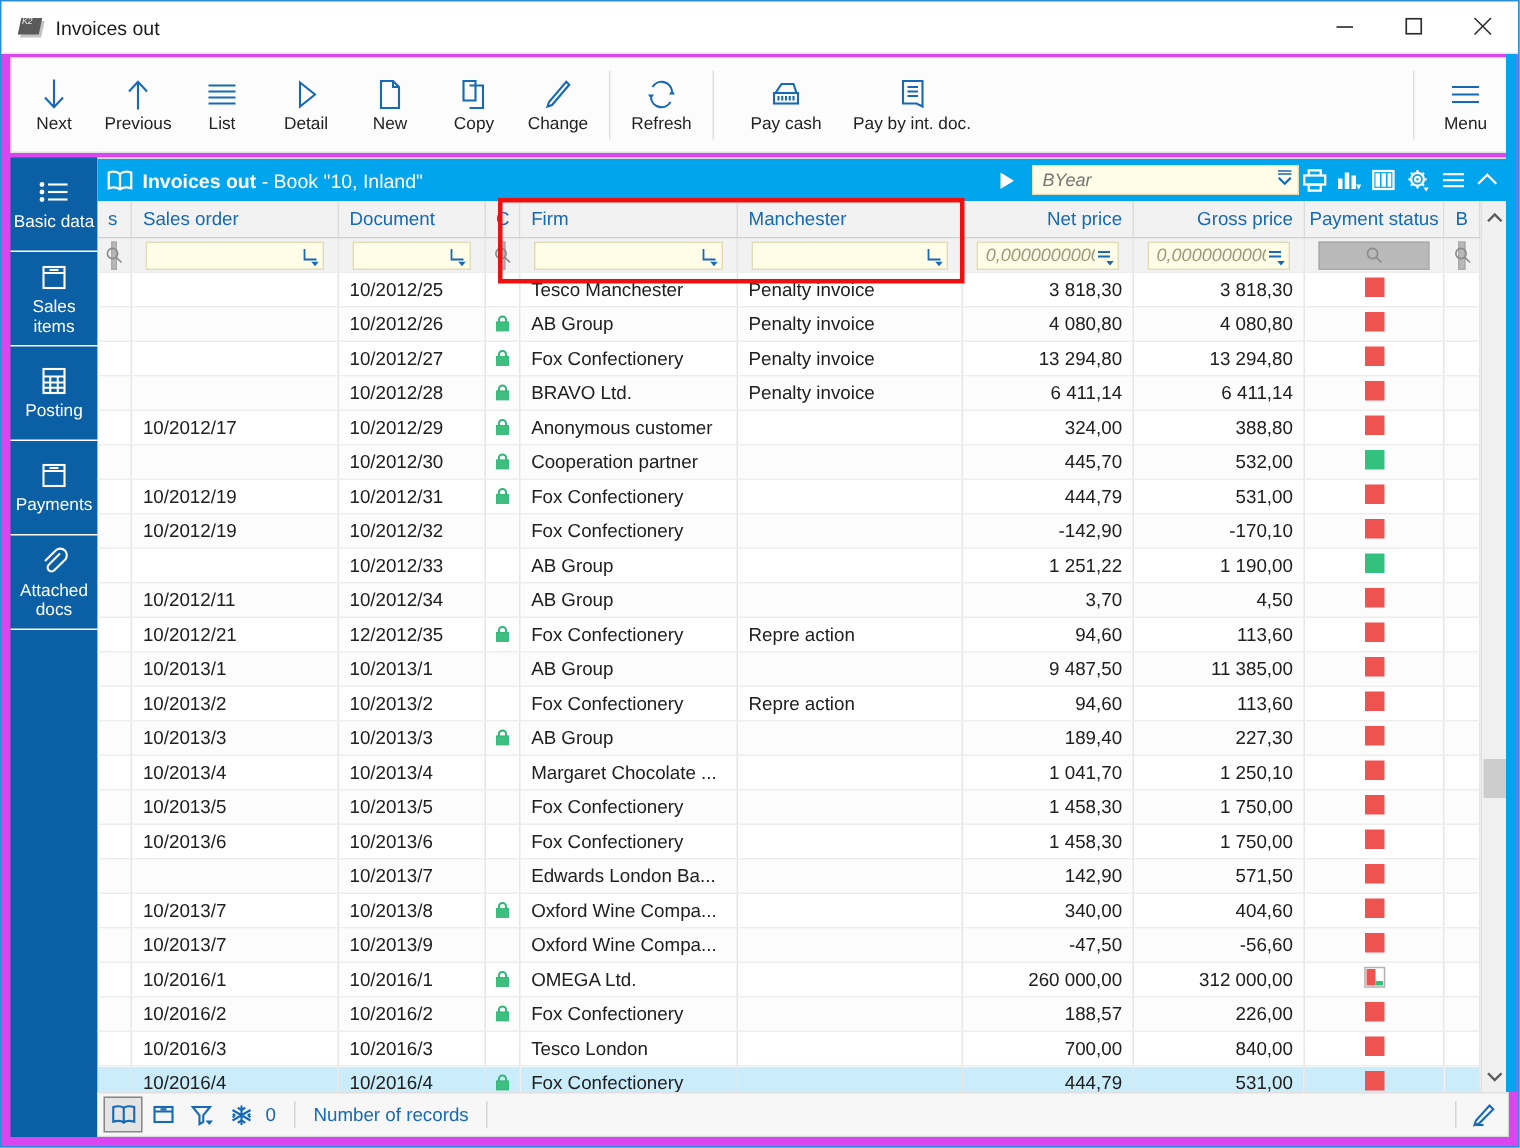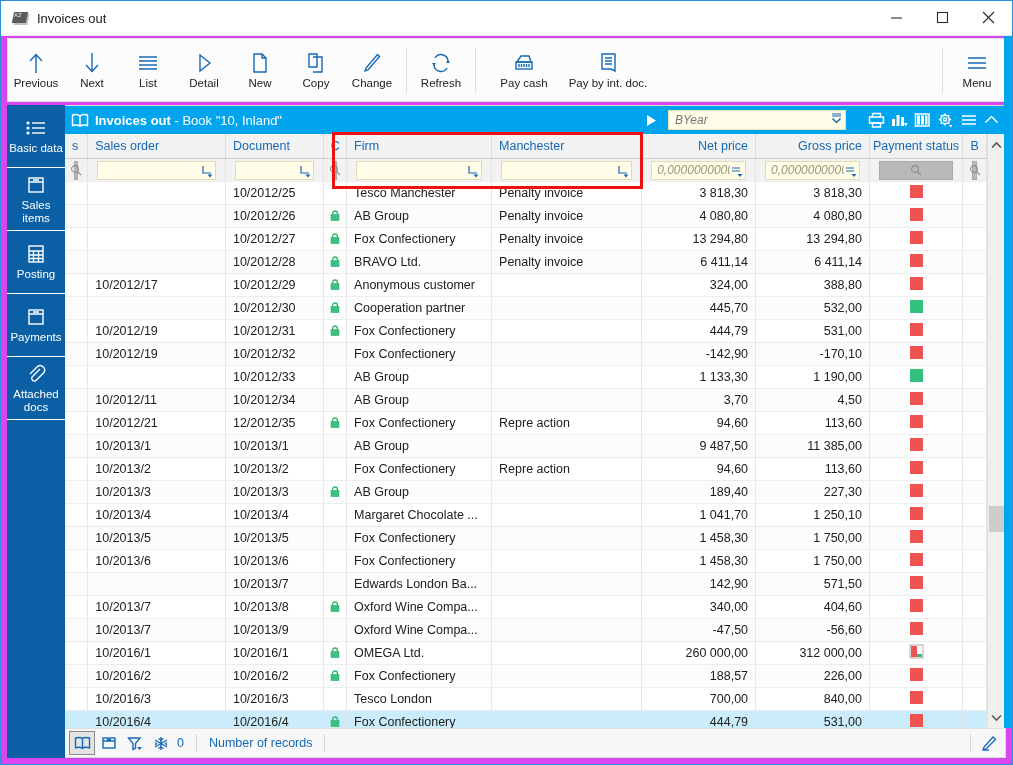--- a/index.html
+++ b/index.html
@@ -106,21 +106,21 @@
   .gh-book{margin-right:6px;display:flex;align-items:center;}
   .gh-title{color:#fff;font-size:13px;white-space:nowrap;}
   .gh-title b{font-weight:bold;}
   .gh-title .lt{font-weight:normal;}
   .gh-grow{flex:1;}
   .gh-play{
     color:#fff;padding:0 10px 0 4px;display:flex;align-items:center;
   }
   .combo{
     height:20px;width:178px;background:#fffde7;border:1px solid #e5e0b8;
-    display:flex;align-items:center;padding:0 2px 0 6px;margin-right:20px;
+    display:flex;align-items:center;padding:0 2px 0 6px;margin-right:0;
     box-sizing:border-box;
   }
   .combo input{
     border:none;outline:none;background:transparent;
     font-family:"Liberation Sans",sans-serif;font-size:12px;
     font-style:italic;color:#8a8a6a;flex:1;width:10px;padding:0;
   }
   .searchbox{
     height:20px;width:192px;background:#fffde7;border:1px solid #e5e0b8;
     display:flex;align-items:center;padding:0 3px 0 6px;margin-right:5px;
@@ -264,33 +264,33 @@
           <line x1="11" y1="0" x2="0" y2="11" stroke="currentColor" stroke-width="1.1"></line>
         </svg>
     </div>
   </div>
 
   <div class="ribbon">
 
     <div class="rb-item">
       <span class="rb-ico">
         <svg width="20" height="22" viewBox="0 0 20 22">
-            <path class="ic" d="M10 21 V3 M4 9 L10 2.5 L16 9"></path>
+            <path class="ic" d="M10 1 V19 M4 13 L10 19.5 L16 13"></path>
           </svg>
       </span>
-      <span class="rb-label">Previous</span>
+      <span class="rb-label">Next</span>
     </div>
 
     <div class="rb-item">
       <span class="rb-ico">
         <svg width="20" height="22" viewBox="0 0 20 22">
-            <path class="ic" d="M10 1 V19 M4 13 L10 19.5 L16 13"></path>
+            <path class="ic" d="M10 21 V3 M4 9 L10 2.5 L16 9"></path>
           </svg>
       </span>
-      <span class="rb-label">Next</span>
+      <span class="rb-label">Previous</span>
     </div>
 
     <div class="rb-item">
       <span class="rb-ico">
         <svg width="22" height="22" viewBox="0 0 22 22">
             <path class="ic" stroke-width="1.7" d="M2 5 H20 M2 9 H20 M2 13 H20 M2 17 H20"></path>
           </svg>
       </span>
       <span class="rb-label">List</span>
     </div>
@@ -762,21 +762,21 @@
                       </svg></span></td>
                   <td class="ctr"></td>
                 </tr>
                 <tr class="row">
                   <td></td>
                   <td></td>
                   <td>10/2012/33</td>
                   <td class="ctr"></td>
                   <td>AB Group</td>
                   <td></td>
-                  <td class="num">1 133,30</td>
+                  <td class="num">1 251,22</td>
                   <td class="num">1 190,00</td>
                   <td class="ctr"><span class="pstatus"><svg width="20" height="15" viewBox="0 0 20 15">
                         <rect x="4" y="1" width="13" height="13" fill="#33c17e"></rect>
                       </svg></span></td>
                   <td class="ctr"></td>
                 </tr>
                 <tr class="row">
                   <td></td>
                   <td>10/2012/11</td>
                   <td>10/2012/34</td>

